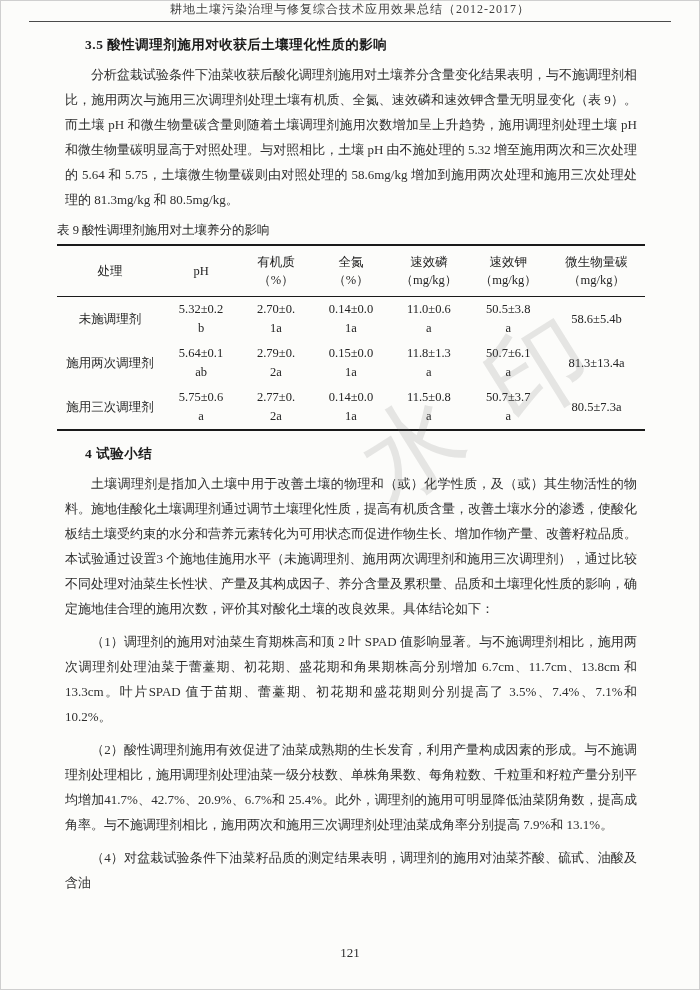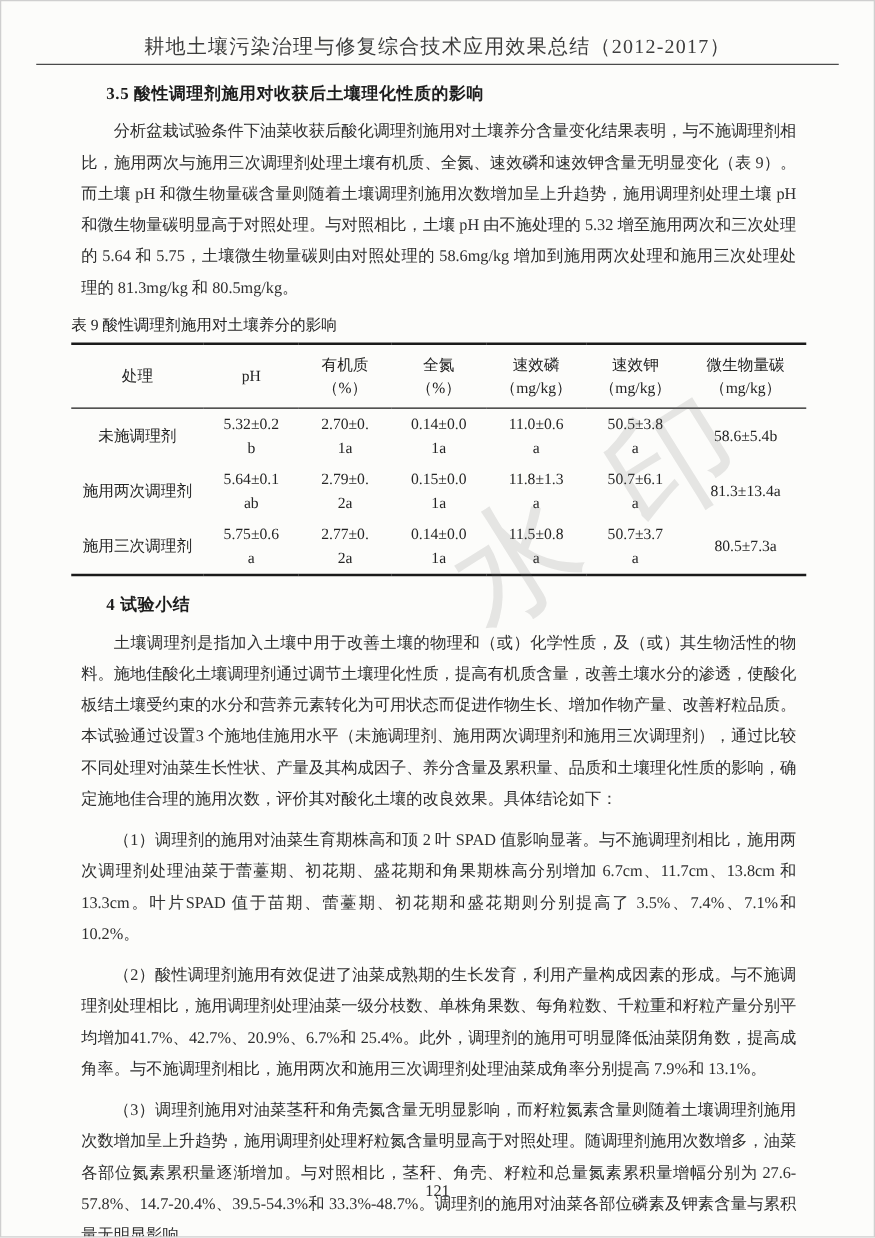--- a/index.html
+++ b/index.html
@@ -11,23 +11,22 @@
   }
   .page{
     position:absolute;left:0;top:0;width:700px;height:990px;
     background:#fcfcfa;
     border:1px solid #cfcfcf;
     box-sizing:border-box;
     overflow:hidden;
     color:#2e2e2e;
   }
   .running-title{
-    margin-top:26px;
     text-align:center;
-    font-size:16px;
+    font-size:12px;
     color:#3d3d3d;
     letter-spacing:1px;
   }
   .header-rule{
     border-bottom:1.5px solid #4a4a4a;
     margin:3px 28px 0 28px;
     height:0;
   }
   .content{margin:0 56px;width:588px;}
   .sec-heading{
@@ -231,20 +230,19 @@
           </td>
           <td>80.5±7.3a</td>
         </tr>
       </tbody>
     </table>
 
     <div class="sec-heading">4 试验小结</div>
     <p class="para">土壤调理剂是指加入土壤中用于改善土壤的物理和（或）化学性质，及（或）其生物活性的物料。施地佳酸化土壤调理剂通过调节土壤理化性质，提高有机质含量，改善土壤水分的渗透，使酸化板结土壤受约束的水分和营养元素转化为可用状态而促进作物生长、增加作物产量、改善籽粒品质。本试验通过设置3 个施地佳施用水平（未施调理剂、施用两次调理剂和施用三次调理剂），通过比较不同处理对油菜生长性状、产量及其构成因子、养分含量及累积量、品质和土壤理化性质的影响，确定施地佳合理的施用次数，评价其对酸化土壤的改良效果。具体结论如下：</p>
     <p class="para">（1）调理剂的施用对油菜生育期株高和顶 2 叶 SPAD 值影响显著。与不施调理剂相比，施用两次调理剂处理油菜于蕾薹期、初花期、盛花期和角果期株高分别增加 6.7cm、11.7cm、13.8cm 和 13.3cm。叶片SPAD 值于苗期、蕾薹期、初花期和盛花期则分别提高了 3.5%、7.4%、7.1%和 10.2%。</p>
     <p class="para">（2）酸性调理剂施用有效促进了油菜成熟期的生长发育，利用产量构成因素的形成。与不施调理剂处理相比，施用调理剂处理油菜一级分枝数、单株角果数、每角粒数、千粒重和籽粒产量分别平均增加41.7%、42.7%、20.9%、6.7%和 25.4%。此外，调理剂的施用可明显降低油菜阴角数，提高成角率。与不施调理剂相比，施用两次和施用三次调理剂处理油菜成角率分别提高 7.9%和 13.1%。</p>
-    <p class="para">（3）调理剂施用对油菜茎秆和角壳氮含量无明显影响，而籽粒氮素含量则随着土壤调理剂施用次数增加呈上升趋势，施用调理剂处理籽粒氮含量明显高于对照处理。随调理剂施用次数增多，油菜各部位氮素累积量逐渐增加。与对照相比，茎秆、角壳、籽粒和总量氮素累积量增幅分别为 27.6-57.8%、14.7-20.4%、39.5-54.3%和 33.3%-48.7%。调理剂的施用对油菜各部位磷素及钾素含量与累积量无明显影响。</p>
     <p class="para">（4）对盆栽试验条件下油菜籽品质的测定结果表明，调理剂的施用对油菜芥酸、硫甙、油酸及含油</p>
 
   </div>
 
   <div class="page-number">121</div>
 
 </div>
 
 </body></html>

